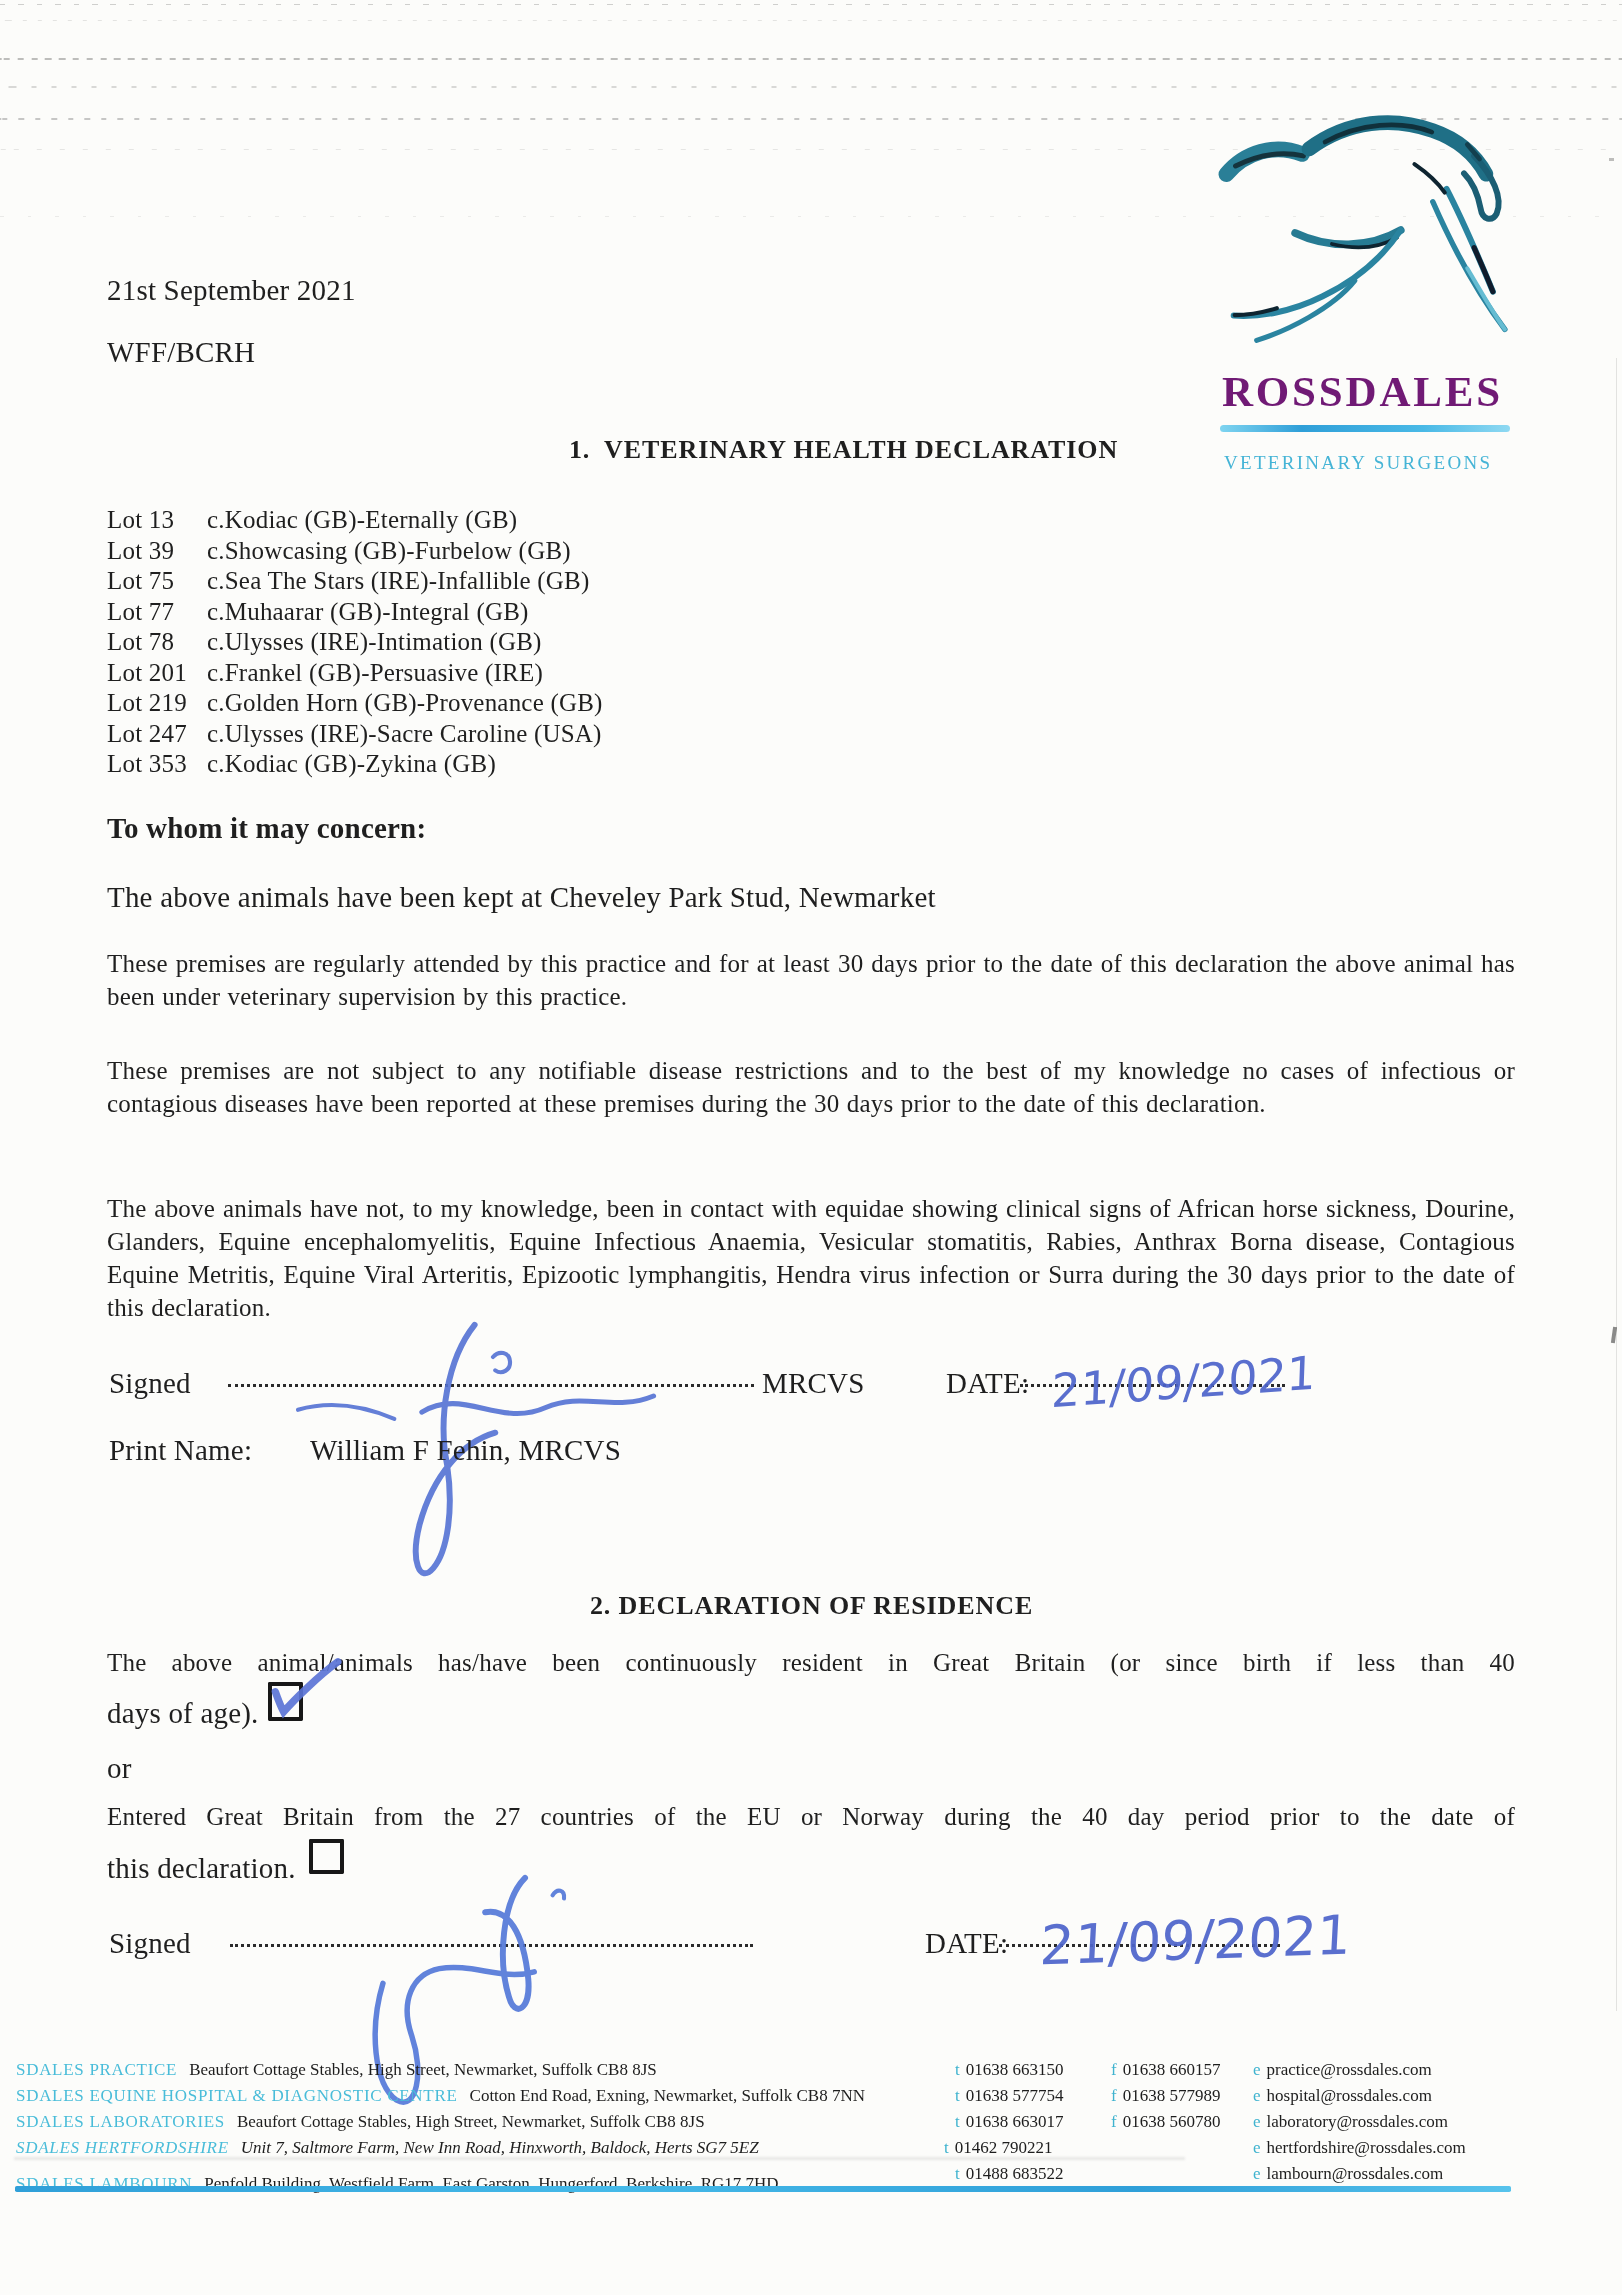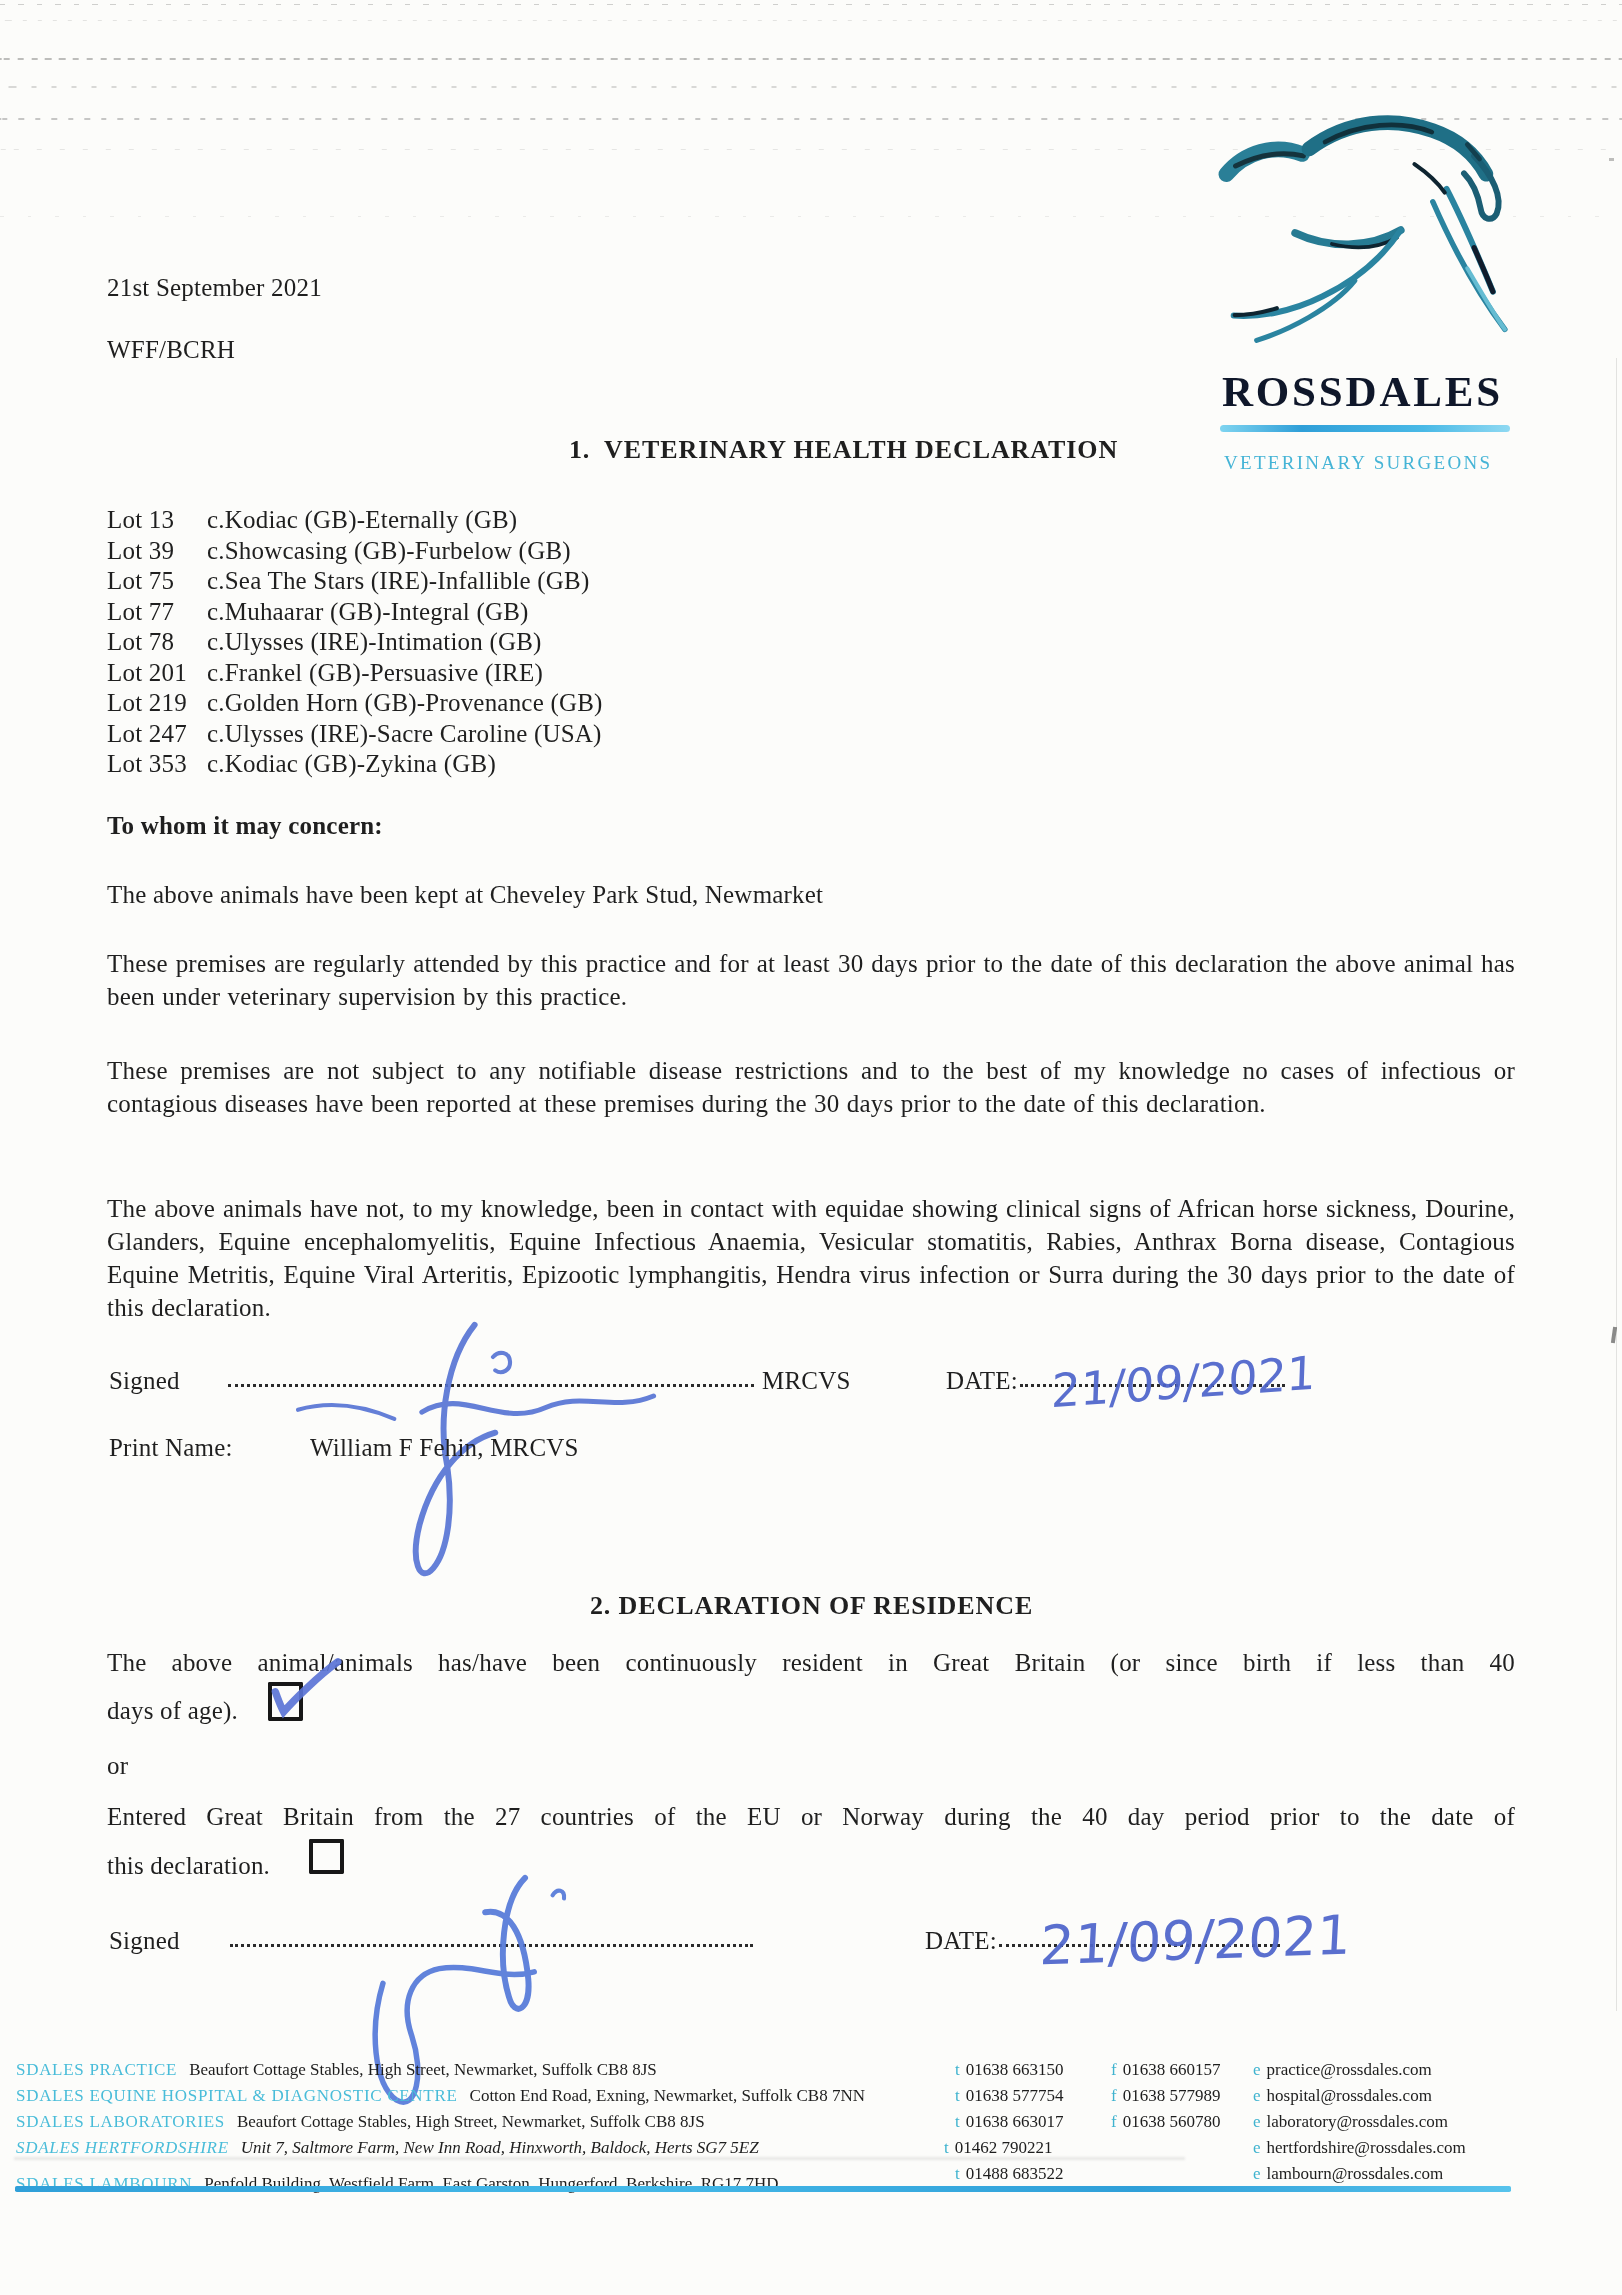--- a/index.html
+++ b/index.html
@@ -1,39 +1,39 @@
 <!DOCTYPE html>
 <html style="font-size:7.3px"><head>
 <meta charset="utf-8">
 <style>
   html,body{margin:0;padding:0;background:#888;}
   .page{position:relative;width:1623px;height:2295px;background:#fcfcfa;overflow:hidden;
         font-family:"Liberation Serif","DejaVu Serif",serif;color:#1f1f1f;}
   .abs{position:absolute;}
   .nw{white-space:nowrap;}
-  .body-text{font-size:25px;letter-spacing:0.2px;}
+  .body-text{font-size:29px;letter-spacing:0.2px;}
   .bold{font-weight:bold;}
   .heading{font-size:26px;font-weight:bold;letter-spacing:0.9px;}
   .center{width:1623px;text-align:center;}
   .para{width:1408px;text-align:justify;font-size:25px;line-height:33px;letter-spacing:0.2px;word-spacing:0.9px;}
   .fulljust{width:1408px;font-size:25px;letter-spacing:0.2px;text-align:justify;text-align-last:justify;}
   .dots{border-bottom:3.2px dotted #2b2b2b;height:0;}
   .lot-row{height:30.5px;line-height:30.5px;font-size:25px;white-space:nowrap;letter-spacing:0.2px;}
   .lot-num{display:inline-block;width:100px;}
   .cbox{border:4.6px solid #171717;border-radius:1.4px;background:transparent;}
   .hand{font-family:"DejaVu Sans",sans-serif;color:#4d64cb;white-space:nowrap;}
   .office-row{position:absolute;left:16px;font-size:17px;white-space:nowrap;}
   .office-label{color:#49bcd9;letter-spacing:0.7px;}
   .office-addr{color:#1d1d1d;margin-left:12px;}
   .contact{position:absolute;font-size:17px;white-space:nowrap;color:#1d1d1d;}
   .pfx{color:#3fb3cf;margin-right:6px;}
   .company{font-size:17px;white-space:nowrap;}
   .company .office-label{letter-spacing:0.5px;}
   .noise{position:absolute;left:0;width:1623px;filter:blur(0.5px);}
-  .logo-word{font-size:43px;letter-spacing:2.8px;color:#0f172a;font-weight:600;white-space:nowrap;}
+  .logo-word{font-size:43px;letter-spacing:2.8px;color:#701a75;font-weight:600;white-space:nowrap;}
   .logo-tag{font-size:19px;letter-spacing:2.3px;color:#45b4d6;font-weight:500;white-space:nowrap;}
   .brush{background:linear-gradient(90deg,#7fd4f0,#2f9fd8 28%,#49b9e6 70%,#8fd9f2);border-radius:3.7px;}
 </style>
 </head>
 <body>
 
 <div class="page">
 
   <div class="noise" style="top:3.7px;height:1.8px;opacity:.22;background:repeating-linear-gradient(90deg,#333 0 5.5px,transparent 5.5px 18.4px);"></div>
   <div class="noise" style="top:20px;height:1.4px;opacity:.13;background:repeating-linear-gradient(90deg,#444 0 4.1px,transparent 4.1px 15px);background-position:7.8px 0;"></div>

